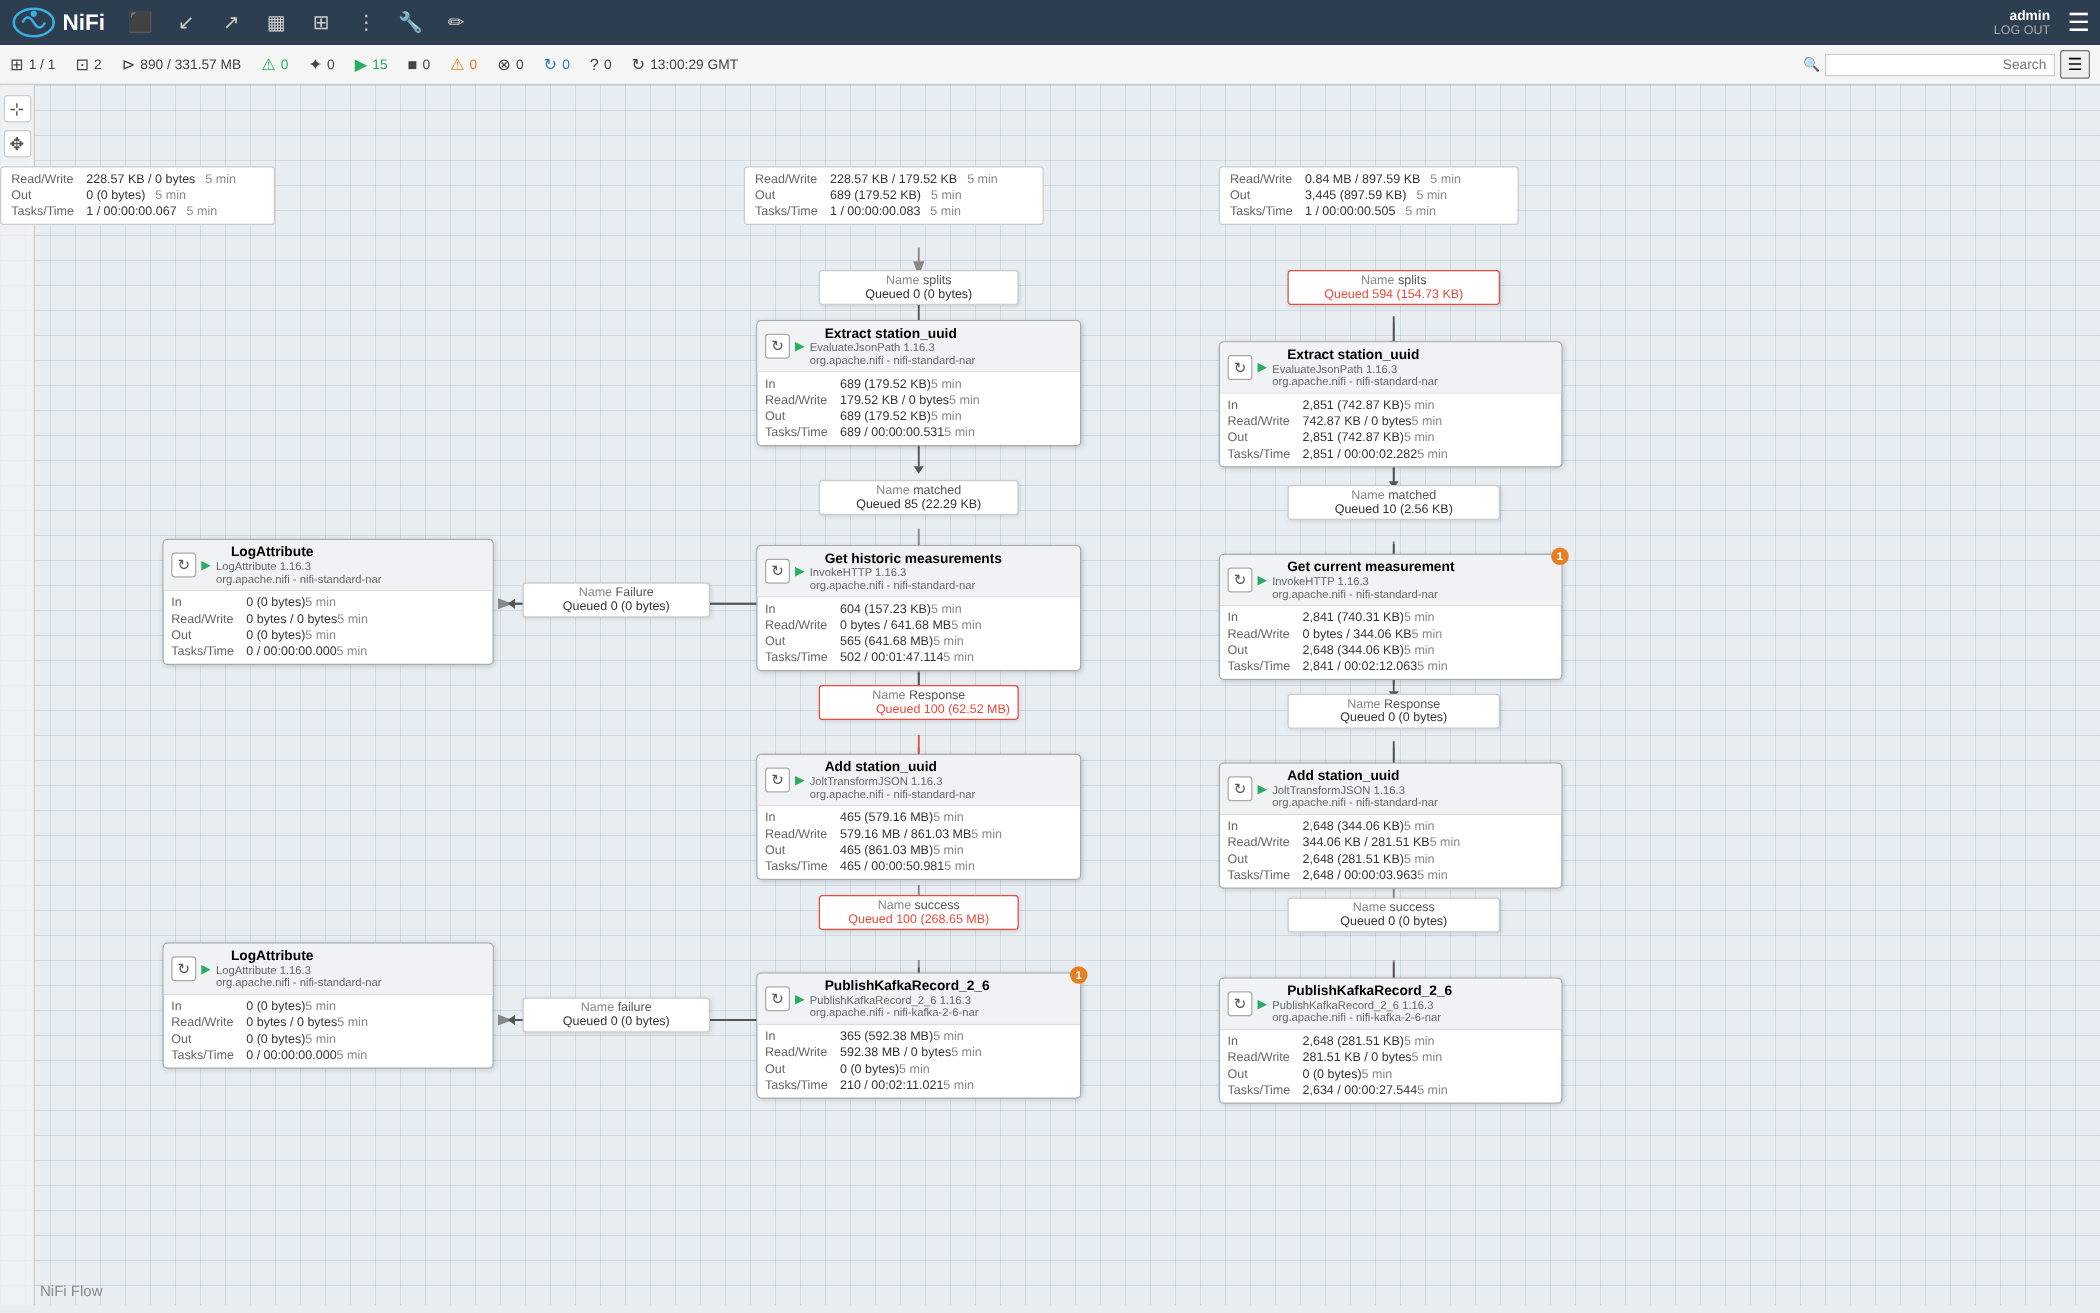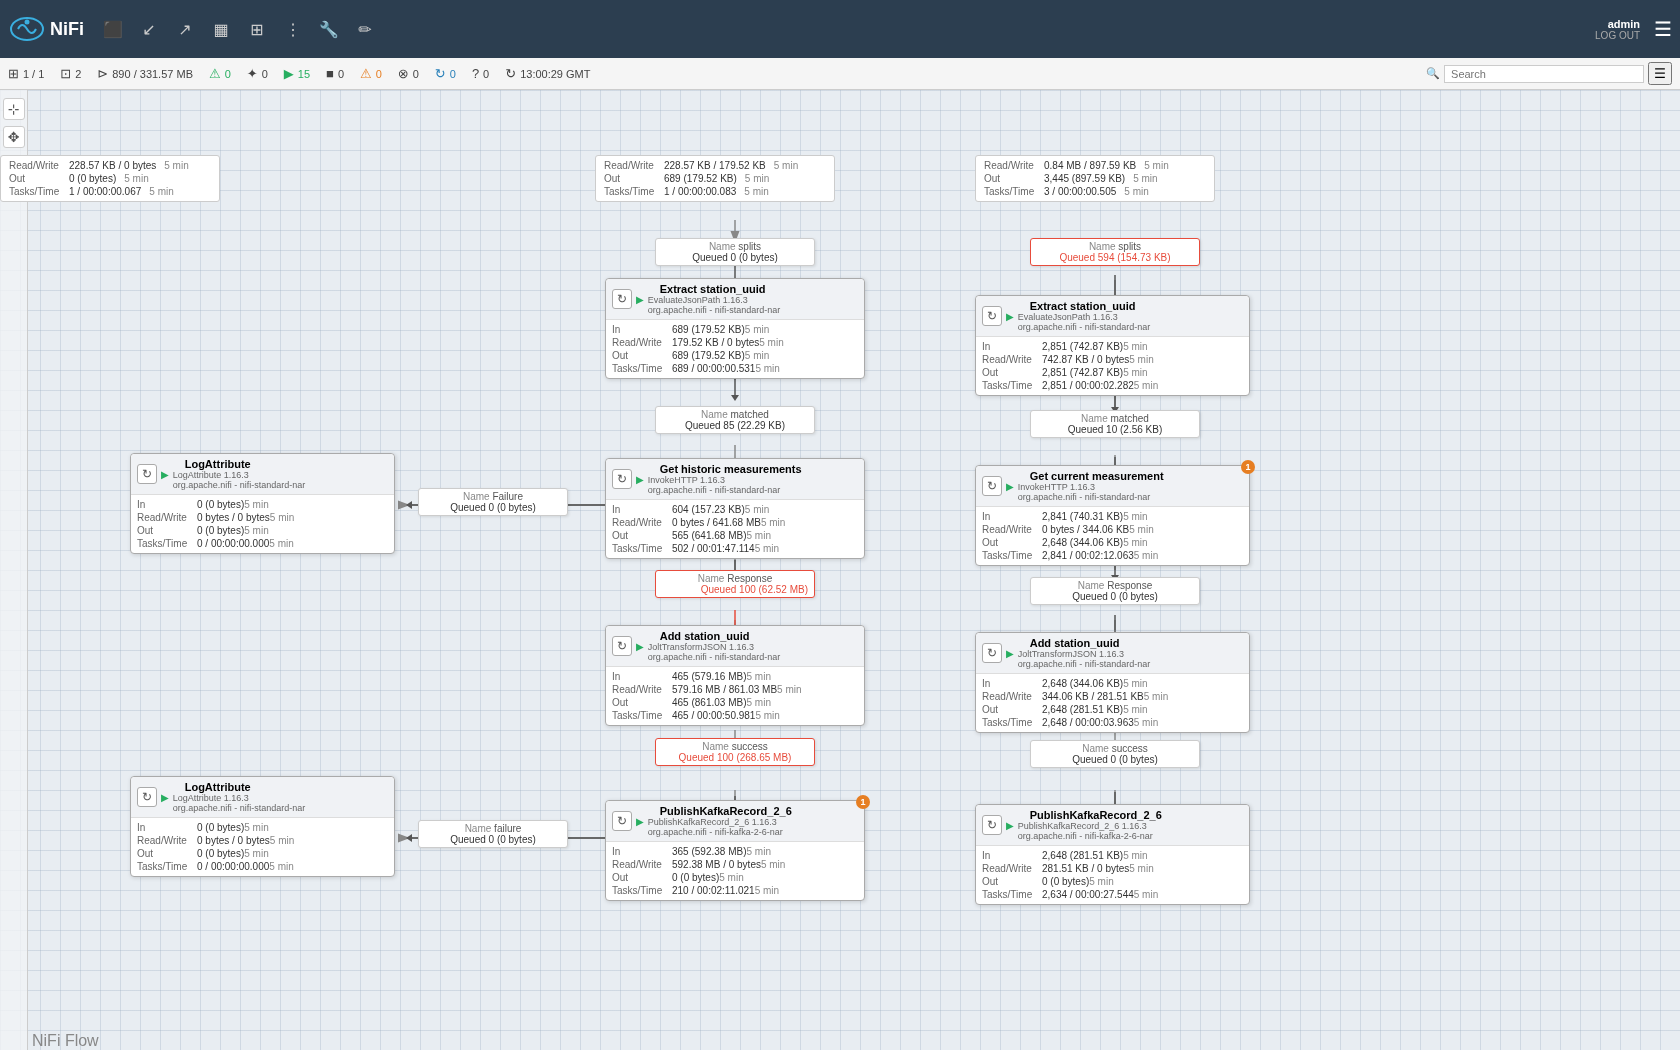--- a/index.html
+++ b/index.html
@@ -1,20 +1,20 @@
 <!DOCTYPE html>
 <html><head>
   <meta charset="utf-8">
   <style>
     * { box-sizing: border-box; margin: 0; padding: 0; }
     body { font-family: Arial, sans-serif; font-size: 11px; background: #e8edf2; overflow: hidden; width: 1680px; height: 1050px; }
 
     
     #toolbar {
-      height: 58px;
+      height: 36px;
       background: #2c3e50;
       display: flex;
       align-items: center;
       padding: 0 8px;
       gap: 6px;
     }
     .toolbar-logo {
       display: flex; align-items: center; gap: 4px; margin-right: 8px;
     }
     .toolbar-logo-text { color: white; font-size: 18px; font-weight: bold; }
@@ -39,21 +39,21 @@
       gap: 16px;
       font-size: 11px;
       color: #444;
     }
     .status-item { display: flex; align-items: center; gap: 4px; }
     .status-item .icon { font-size: 13px; }
     .status-green { color: #27ae60; }
     .status-blue { color: #2980b9; }
     .status-orange { color: #e67e22; }
     .status-search { margin-left: auto; display: flex; align-items: center; gap: 4px; }
-    .status-search input { border: 1px solid #ccc; padding: 2px 6px; font-size: 11px; width: 200px; }
+    .status-search input { border: 1px solid #ccc; padding: 2px 6px; font-size: 11px; width: 184px; text-align: right; }
 
     
     #canvas {
       position: relative;
       width: 1680px;
       height: 976px;
       background-color: #e8edf2;
       background-image:
         linear-gradient(rgba(150,170,190,0.3) 1px, transparent 1px),
         linear-gradient(90deg, rgba(150,170,190,0.3) 1px, transparent 1px);
@@ -73,22 +73,22 @@
       padding-top: 8px; gap: 6px;
     }
     .sidebar-btn {
       width: 22px; height: 22px; display: flex; align-items: center; justify-content: center;
       cursor: pointer; color: #555; font-size: 14px; border-radius: 3px; border: 1px solid #ccc;
       background: white;
     }
 
     
     #bottom-label {
-      position: absolute; bottom: 16px; left: 32px;
-      font-size: 16px; color: #888;
+      position: absolute; bottom: 4px; left: 32px;
+      font-size: 12px; color: #888;
     }
 
     
     .proc-node {
       position: absolute;
       background: white;
       border: 1px solid #aaa;
       border-radius: 4px;
       box-shadow: 1px 1px 4px rgba(0,0,0,0.15);
       min-width: 170px;
@@ -349,21 +349,21 @@
         <span class="value">0.84 MB / 897.59 KB</span>
         <span class="time" style="margin-left:8px">5 min</span>
       </div>
     <div class="proc-row">
         <span class="label">Out</span>
         <span class="value">3,445 (897.59 KB)</span>
         <span class="time" style="margin-left:8px">5 min</span>
       </div>
     <div class="proc-row">
         <span class="label">Tasks/Time</span>
-        <span class="value">3 / 00:00:00.505</span>
+        <span class="value">1 / 00:00:00.505</span>
         <span class="time" style="margin-left:8px">5 min</span>
       </div>
   </div>
 
   <div class="conn-label" style="left:655px;top:148px;min-width:160px;">
     <div class="name-row"><span class="lbl">Name</span>  splits</div>
     <div class="queue-row">Queued  0 (0 bytes)</div>
   </div>
 
   <div class="proc-node" style="left:605px;top:188px;width:260px;">

